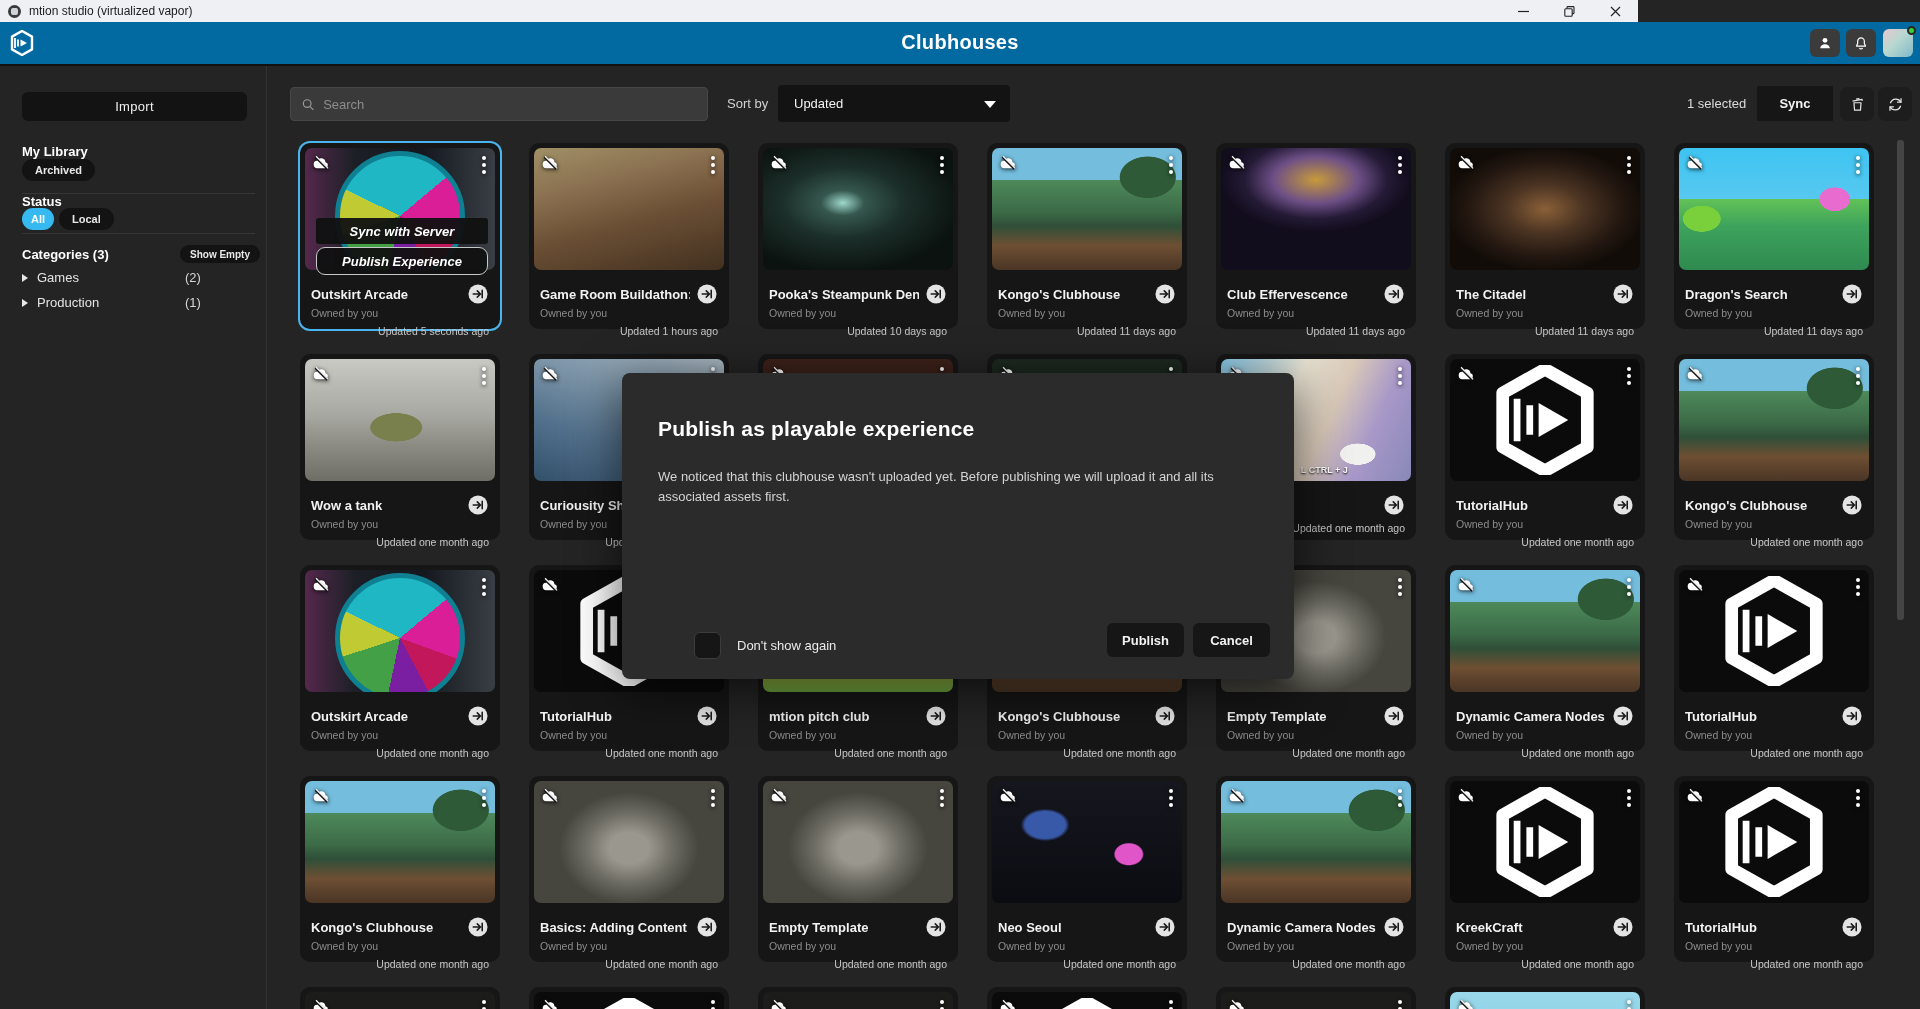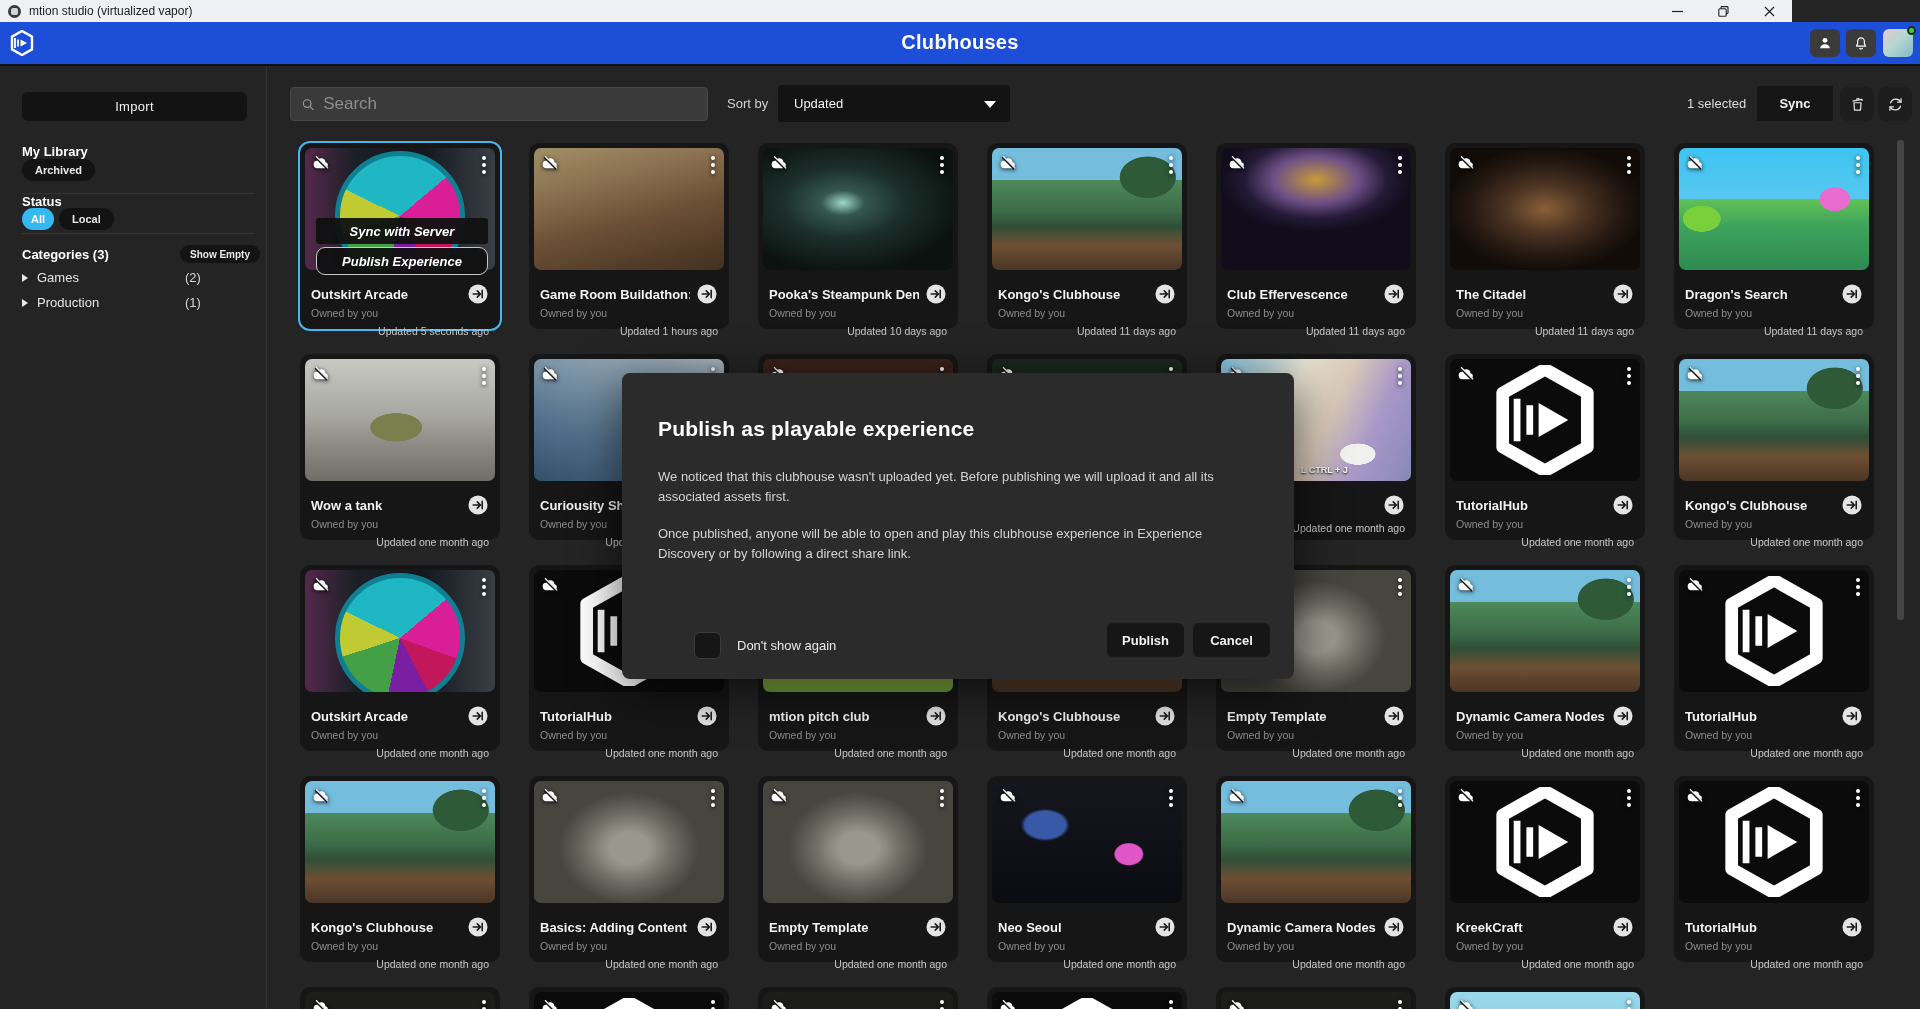--- a/index.html
+++ b/index.html
@@ -1,31 +1,31 @@
 <!DOCTYPE html>
 <html><head>
 <meta charset="utf-8">
 <style>
   *{margin:0;padding:0;box-sizing:border-box;}
   html,body{width:1920px;height:1009px;overflow:hidden;background:#242424;
     font-family:"Liberation Sans",sans-serif;-webkit-font-smoothing:antialiased;}
   .abs{position:absolute;}
 
   
-  .titlebar{position:absolute;left:0;top:0;width:1792px;height:22px;background:#eef0f4;
+  .titlebar{position:absolute;left:0;top:0;width:1638px;height:22px;background:#eef0f4;
     display:flex;align-items:center;z-index:200;}
   .titlebar .appico{width:13px;height:13px;border-radius:50%;background:#3a3a3a;margin:0 8px 0 8px;position:relative;}
   .titlebar .appico::after{content:"";position:absolute;left:3px;top:3px;width:7px;height:7px;background:#cfd4da;border-radius:2px;}
   .titlebar .wtitle{font-size:12px;color:#1b1b1b;}
   .winbtns{margin-left:auto;display:flex;height:100%;}
   .winbtn{width:46px;height:100%;display:flex;align-items:center;justify-content:center;color:#222;font-size:12px;}
   .winbtn svg{display:block;}
 
   
-  .appheader{position:absolute;left:0;top:22px;width:1920px;height:42px;background:#1d4ed8;z-index:150;}
+  .appheader{position:absolute;left:0;top:22px;width:1920px;height:42px;background:#0369a1;z-index:150;}
   .appheader .logo{position:absolute;left:10px;top:8px;}
   .appheader .htitle{position:absolute;left:0;right:0;top:9px;text-align:center;color:#fff;font-size:20px;font-weight:bold;letter-spacing:.3px;}
   .hbtn{position:absolute;top:7px;width:30px;height:28px;background:#3b3b3b;border-radius:6px;display:flex;align-items:center;justify-content:center;}
   .avatar{position:absolute;top:7px;right:7px;width:30px;height:28px;border-radius:6px;
     background:linear-gradient(135deg,#e8c8d0 0%,#b8d8d0 45%,#7fb8c8 100%);}
   .avatar .dot{position:absolute;right:-3px;top:-3px;width:9px;height:9px;border-radius:50%;background:#35d435;border:2px solid #272727;}
   .headerline{position:absolute;left:0;top:64px;width:1920px;height:2px;background:#111;z-index:150;}
 
   
   .sidebar{position:absolute;left:0;top:66px;width:266px;bottom:0;}
@@ -37,21 +37,21 @@
     display:inline-flex;align-items:center;justify-content:center;padding:0 13px;height:22px;}
   .pill.active{background:#35b9f0;color:#fff;}
   .sdiv{position:absolute;left:22px;width:233px;height:1px;background:#363636;}
   .catrow{position:absolute;left:22px;width:225px;display:flex;align-items:center;color:#e4e4e4;font-size:13px;}
   .tri{width:0;height:0;border-left:6px solid #e8e8e8;border-top:4px solid transparent;border-bottom:4px solid transparent;margin-right:9px;}
   .catrow .cnt{position:absolute;left:163px;color:#d6d6d6;}
 
   
   .search{position:absolute;left:290px;top:87px;width:418px;height:34px;background:#3a3a3a;border:1px solid #474747;
     border-radius:4px;display:flex;align-items:center;padding:0 10px;}
-  .search input{background:transparent;border:none;outline:none;color:#cfcfcf;font-size:17px;margin-left:8px;width:100%;
+  .search input{background:transparent;border:none;outline:none;color:#cfcfcf;font-size:13px;margin-left:8px;width:100%;
     font-family:"Liberation Sans",sans-serif;}
   .search input::placeholder{color:#8d8d8d;}
   .sortby{position:absolute;left:727px;top:96px;color:#d2d2d2;font-size:13px;}
   .dropdown{position:absolute;left:778px;top:85px;width:232px;height:37px;background:#131313;border-radius:4px;
     color:#f2f2f2;font-size:13px;display:flex;align-items:center;padding:0 16px;}
   .chev{position:absolute;right:14px;top:16px;width:0;height:0;border-left:6px solid transparent;border-right:6px solid transparent;border-top:7px solid #fff;}
   .selcount{position:absolute;left:1687px;top:96px;color:#dcdcdc;font-size:13px;}
   .sync-btn{position:absolute;left:1757px;top:86px;width:76px;height:35px;background:#161616;border-radius:0;
     color:#f2f2f2;font-size:13px;font-weight:bold;display:flex;align-items:center;justify-content:center;}
   .iconbtn{position:absolute;top:87px;width:34px;height:34px;background:#1d1d1d;border-radius:8px;
@@ -1127,21 +1127,20 @@
   </div>
 
 <div class="ctxmenu">
   <div class="ctx-item">Sync with Server</div>
   <div class="ctx-item focused">Publish Experience</div>
 </div>
 
 <div class="modal">
   <h1>Publish as playable experience</h1>
   <p class="first">We noticed that this clubhouse wasn't uploaded yet. Before publishing we will upload it and all its associated assets first.</p>
-  <p>Once published, anyone will be able to open and play this clubhouse experience in Experience Discovery or by following a direct share link.</p>
   <div class="chkrow">
     <span class="chkbox"></span>
     <span class="chklabel">Don't show again</span>
   </div>
   <div class="modal-btns">
     <div class="mbtn">Publish</div>
     <div class="mbtn">Cancel</div>
   </div>
 </div>
 

